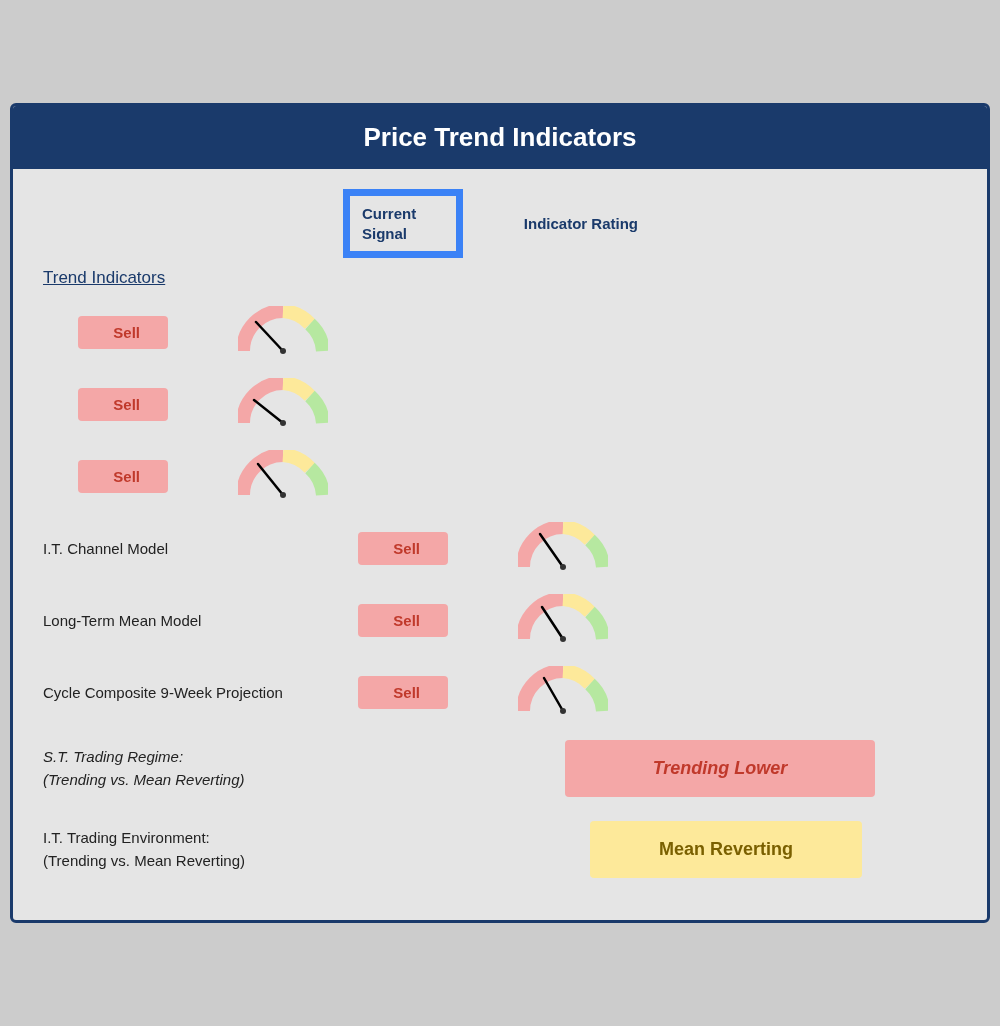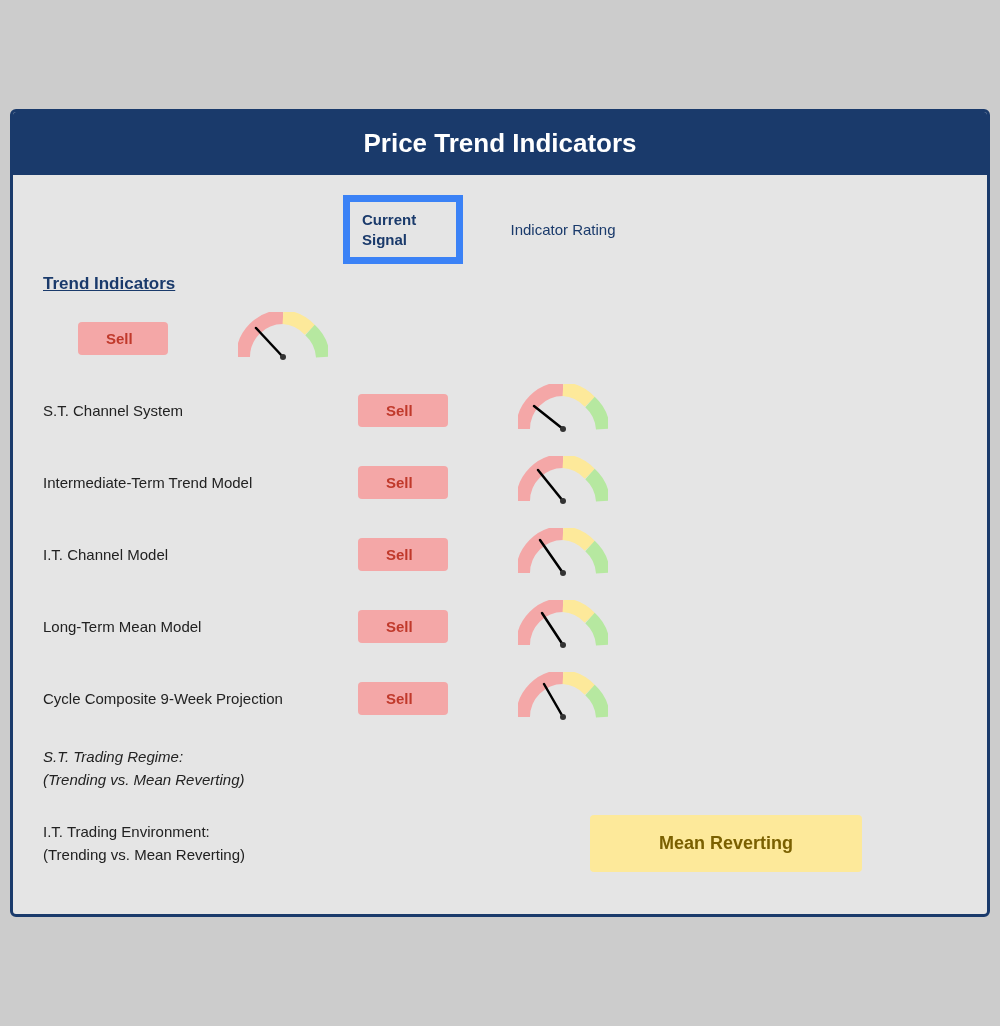--- a/index.html
+++ b/index.html
@@ -44,31 +44,31 @@
       padding: 8px 12px;
       display: inline-block;
       font-weight: bold;
       color: #1a3a6b;
       font-size: 15px;
       line-height: 1.3;
       min-width: 120px;
       text-align: left;
     }
     .col-header-plain {
-      font-weight: normal;
+      font-weight: bold;
       color: #1a3a6b;
       font-size: 15px;
       line-height: 1.3;
-      text-align: center;
+      text-align: right;
       min-width: 150px;
       display: inline-block;
     }
     .section-title {
       color: #1a3a6b;
-      font-weight: bold;
+      font-weight: normal;
       font-size: 17px;
       text-decoration: underline;
       margin-bottom: 8px;
       margin-top: 4px;
     }
     .data-row {
       display: flex;
       align-items: center;
       padding: 10px 0;
       border-bottom: none;
@@ -87,21 +87,21 @@
       align-items: center;
     }
     .signal-badge {
       background: #f4a7a7;
       color: #c0392b;
       font-weight: bold;
       font-size: 15px;
       padding: 8px 28px;
       border-radius: 4px;
       min-width: 90px;
-      text-align: left;
+      text-align: right;
     }
     .row-gauge {
       width: 160px;
       display: flex;
       justify-content: center;
       align-items: center;
     }
     .row-wide-badge {
       display: flex;
       align-items: center;
@@ -165,37 +165,35 @@
 
           <path d="M72,18 A40,40 0 0,1 85,45" fill="none" stroke="#b6e8a0" stroke-width="14" stroke-linecap="butt"></path>
 
           <line x1="45" y1="45" x2="18" y2="16" stroke="black" stroke-width="2.5" stroke-linecap="round"></line>
           <circle cx="45" cy="45" r="3" fill="#333"></circle>
         </svg>
       </div>
     </div>
 
     <div class="data-row">
-      <div class="row-label">S.T. Channel System</div>
       <div class="row-signal">
         <span class="signal-badge">Sell</span>
       </div>
       <div class="row-gauge">
         <svg class="gauge" viewBox="0 0 90 52">
           <path d="M5,45 A40,40 0 0,1 45,5" fill="none" stroke="#f4a7a7" stroke-width="14" stroke-linecap="butt"></path>
           <path d="M45,5 A40,40 0 0,1 72,18" fill="none" stroke="#fde99a" stroke-width="14" stroke-linecap="butt"></path>
           <path d="M72,18 A40,40 0 0,1 85,45" fill="none" stroke="#b6e8a0" stroke-width="14" stroke-linecap="butt"></path>
           <line x1="45" y1="45" x2="16" y2="22" stroke="black" stroke-width="2.5" stroke-linecap="round"></line>
           <circle cx="45" cy="45" r="3" fill="#333"></circle>
         </svg>
       </div>
     </div>
 
     <div class="data-row">
-      <div class="row-label">Intermediate-Term Trend Model</div>
       <div class="row-signal">
         <span class="signal-badge">Sell</span>
       </div>
       <div class="row-gauge">
         <svg class="gauge" viewBox="0 0 90 52">
           <path d="M5,45 A40,40 0 0,1 45,5" fill="none" stroke="#f4a7a7" stroke-width="14" stroke-linecap="butt"></path>
           <path d="M45,5 A40,40 0 0,1 72,18" fill="none" stroke="#fde99a" stroke-width="14" stroke-linecap="butt"></path>
           <path d="M72,18 A40,40 0 0,1 85,45" fill="none" stroke="#b6e8a0" stroke-width="14" stroke-linecap="butt"></path>
           <line x1="45" y1="45" x2="20" y2="14" stroke="black" stroke-width="2.5" stroke-linecap="round"></line>
           <circle cx="45" cy="45" r="3" fill="#333"></circle>
@@ -248,20 +246,23 @@
           <line x1="45" y1="45" x2="26" y2="12" stroke="black" stroke-width="2.5" stroke-linecap="round"></line>
           <circle cx="45" cy="45" r="3" fill="#333"></circle>
         </svg>
       </div>
     </div>
 
     <div class="data-row" style="padding: 12px 0; font-style: italic;">
       <div class="row-label" style="line-height:1.5;">
         S.T. Trading Regime:<br>(Trending vs. Mean Reverting)
       </div>
+      <div class="row-wide-badge">
+        <span class="trending-lower-badge">Trending Lower</span>
+      </div>
     </div>
 
     <div class="data-row" style="padding: 12px 0; gap: 12px;">
       <div class="row-label" style="line-height:1.5;">
         I.T. Trading Environment:<br>(Trending vs. Mean Reverting)
       </div>
       <div class="row-wide-badge">
         <span class="mean-reverting-badge">Mean Reverting</span>
       </div>
     </div>

